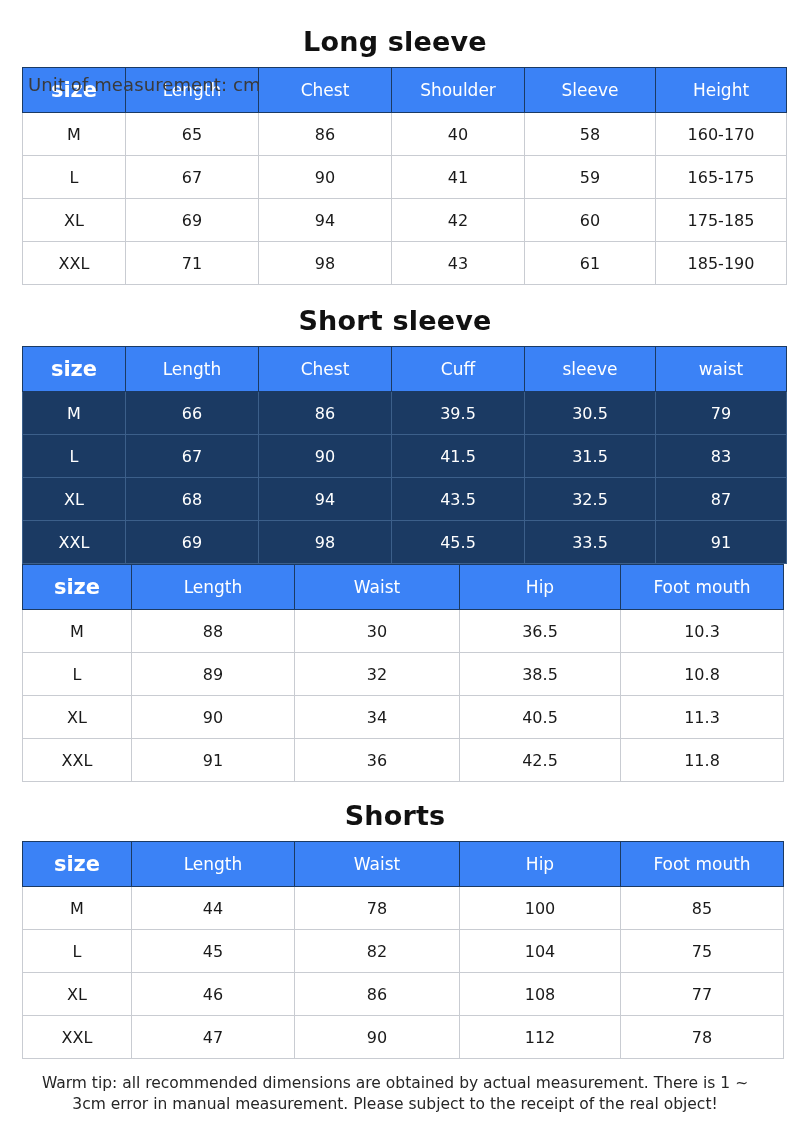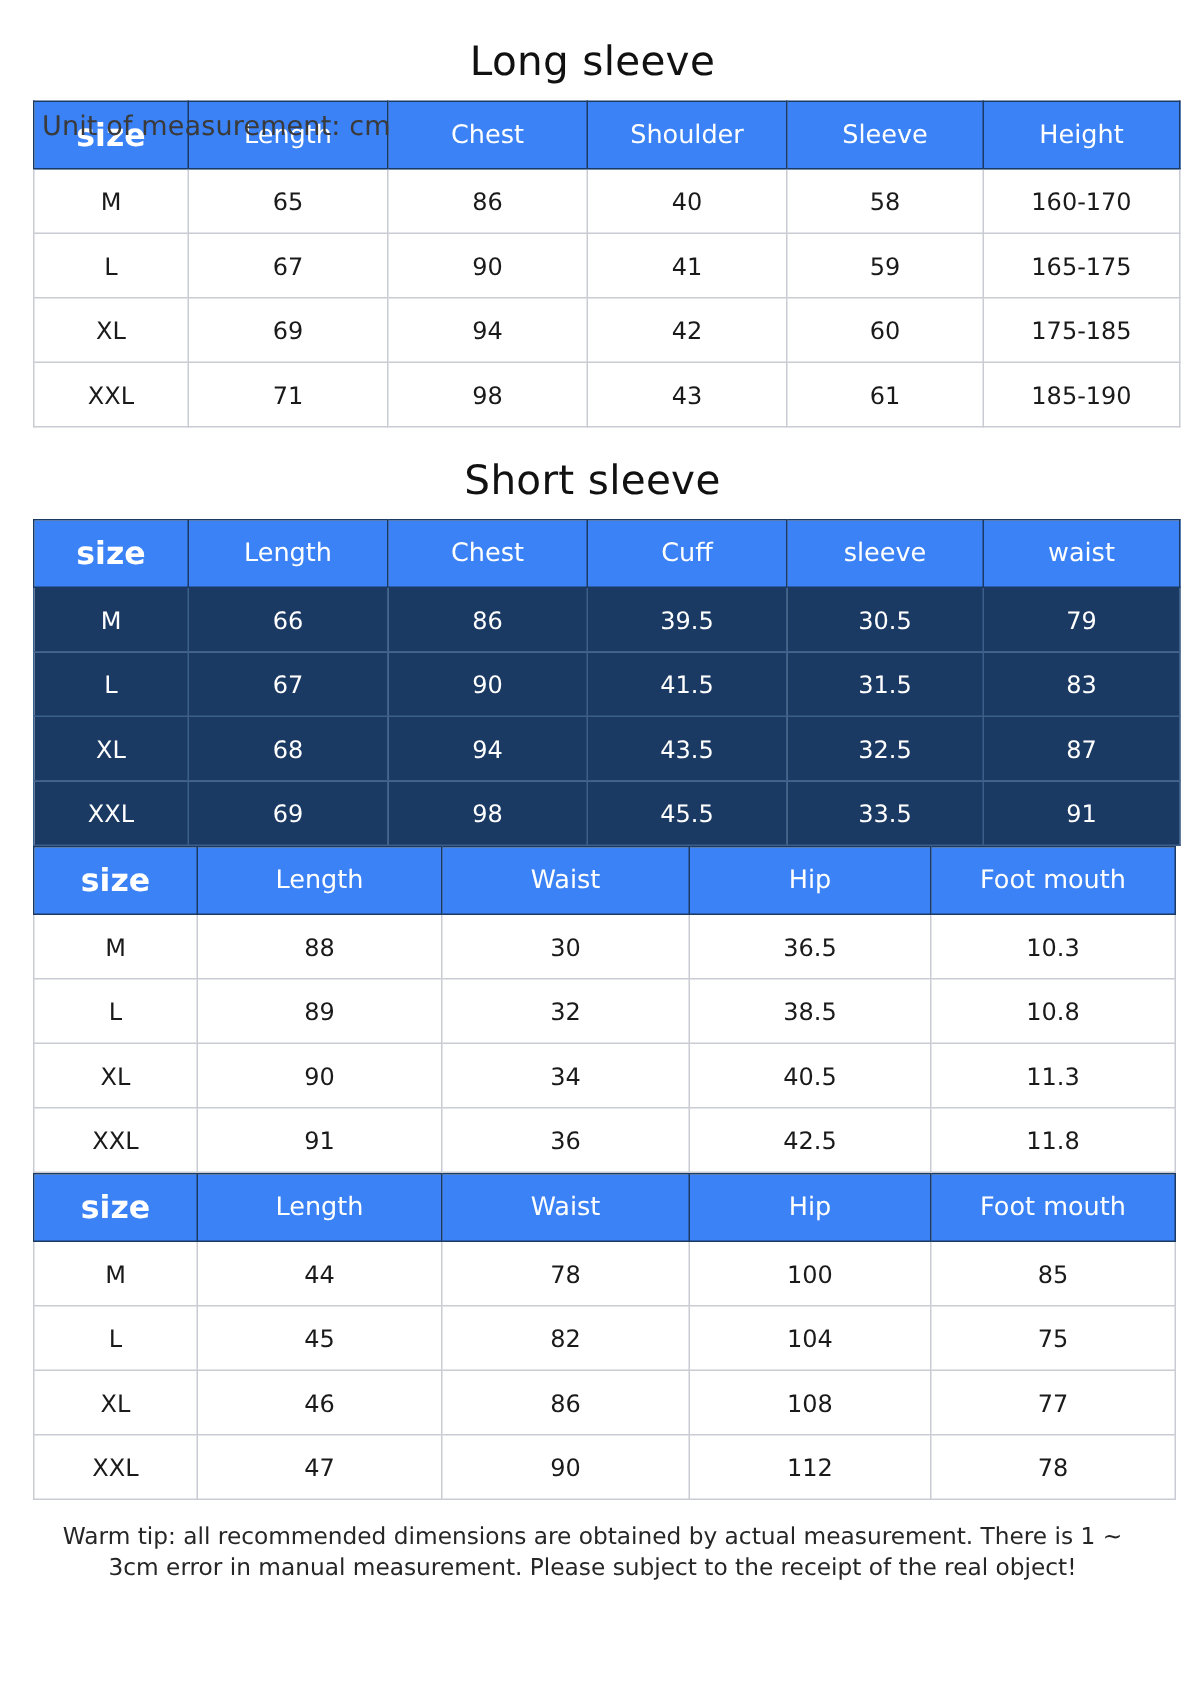--- a/index.html
+++ b/index.html
@@ -25,21 +25,21 @@
     position: absolute;
     left: 28px;
     top: 46px;
     font-size: 18px;
     color: #3a3a3a;
     letter-spacing: 0.1px;
   }
   .section-title {
     text-align: center;
     font-size: 27px;
-    font-weight: normal;
+    font-weight: bold;
     color: #111111;
     letter-spacing: 0.2px;
     line-height: 1;
   }
   .title-long { margin: 28px 0 12px 0; }
   .title-short { margin: 22px 0 12px 0; }
   .title-trousers { margin: 20px 0 12px 0; }
   .title-shorts { margin: 20px 0 12px 0; }
 
   table.size-table {
@@ -228,20 +228,21 @@
       <tr>
         <td class="size-cell">XXL</td>
         <td>91</td>
         <td>36</td>
         <td>42.5</td>
         <td>11.8</td>
       </tr>
     </tbody>
   </table>
 
+  <div class="section-title title-shorts">Shorts</div>
   <table class="size-table light">
     <thead>
       <tr>
         <th class="size-col" style="width:106px">size</th>
         <th style="width:160px">Length</th>
         <th style="width:162px">Waist</th>
         <th style="width:158px">Hip</th>
         <th style="width:160px">Foot mouth</th>
       </tr>
     </thead>

